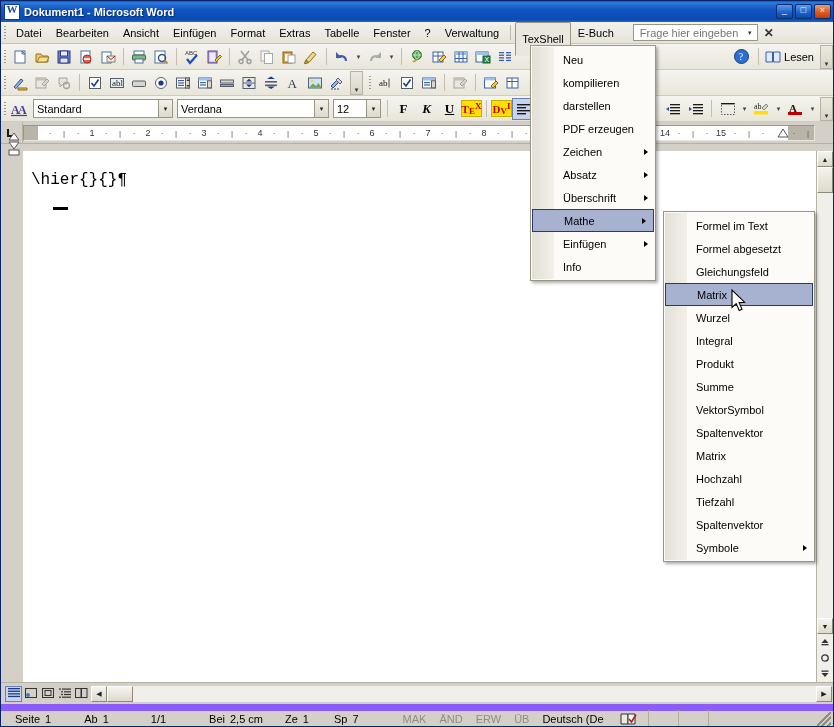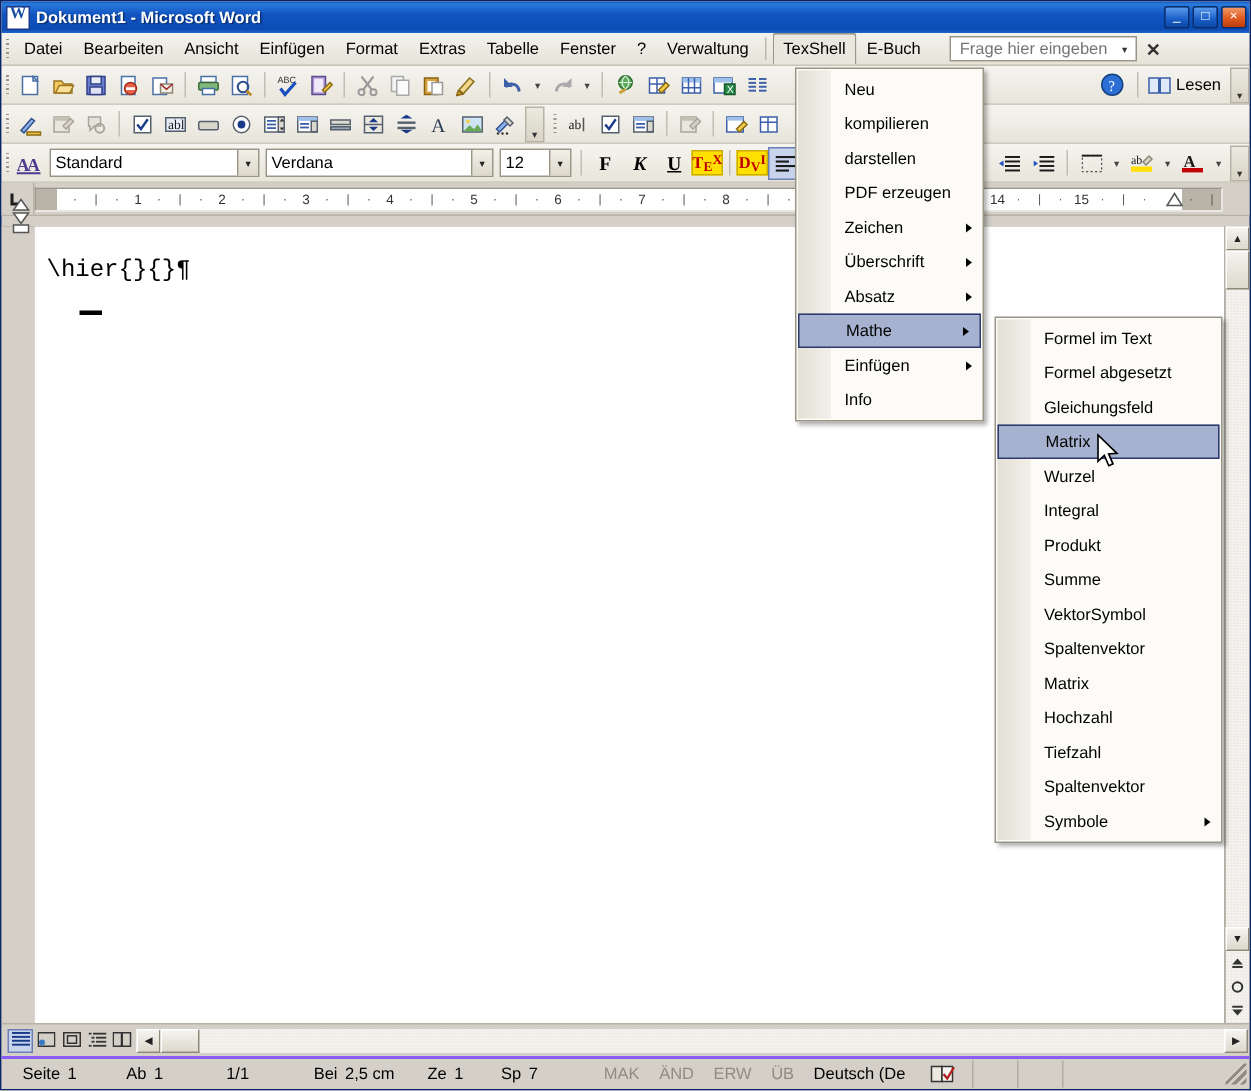--- a/index.html
+++ b/index.html
@@ -88,21 +88,21 @@
     padding: 0 7px;
     color: #000; font-size: 11px;
     white-space: nowrap;
     cursor: default;
   }
   .menuitem.open {
     background: #e9e7de;
     border: 1px solid #9a9686;
     border-bottom: 1px solid #e9e7de;
     border-top-left-radius: 2px; border-top-right-radius: 2px;
-    padding: 3px 6px;
+    padding: 16px 6px;
     position: relative; z-index: 60;
   }
   .menu-sep {
     width: 1px; margin: 3px 4px;
     background: #bdb9ad;
     flex: 0 0 auto;
   }
   .ask-box {
     margin-left: 12px;
     width: 125px; height: 17px;
@@ -333,21 +333,21 @@
     width: 26px; height: 16px; flex: 0 0 auto;
     background: linear-gradient(to bottom,#f4f3ee,#ddd9cd);
     border: 1px solid #fff;
     border-right-color: #8d8979; border-bottom-color: #8d8979;
   }
 
   .statusbar {
     position: absolute; left: 0; right: 0; bottom: 0;
     height: 22px;
     background: #d4d0c8;
-    border-top: 2px solid #8b5cf6;
+    border-top: 7px solid #8b5cf6;
     display: flex; align-items: center;
     font-size: 11px; color: #000;
   }
   .st { padding: 0 0 0 0; white-space: nowrap; display: flex; align-items: center; }
   .st .k { margin-right: 5px; }
   .st.dim { color: #908c80; }
   .st-box {
     width: 30px; height: 18px;
     border-left: 1px solid #b0aca0;
   }
@@ -1154,25 +1154,25 @@
         <span>darstellen</span>
       </div>
     <div class="mi">
         <span>PDF erzeugen</span>
       </div>
     <div class="mi">
         <span>Zeichen</span>
         <span class="arrow"></span>
       </div>
     <div class="mi">
+        <span>Absatz</span>
+        <span class="arrow"></span>
+      </div>
+    <div class="mi">
         <span>Überschrift</span>
-        <span class="arrow"></span>
-      </div>
-    <div class="mi">
-        <span>Absatz</span>
         <span class="arrow"></span>
       </div>
     <div class="mi hl">
         <span>Mathe</span>
         <span class="arrow"></span>
       </div>
     <div class="mi">
         <span>Einfügen</span>
         <span class="arrow"></span>
       </div>

